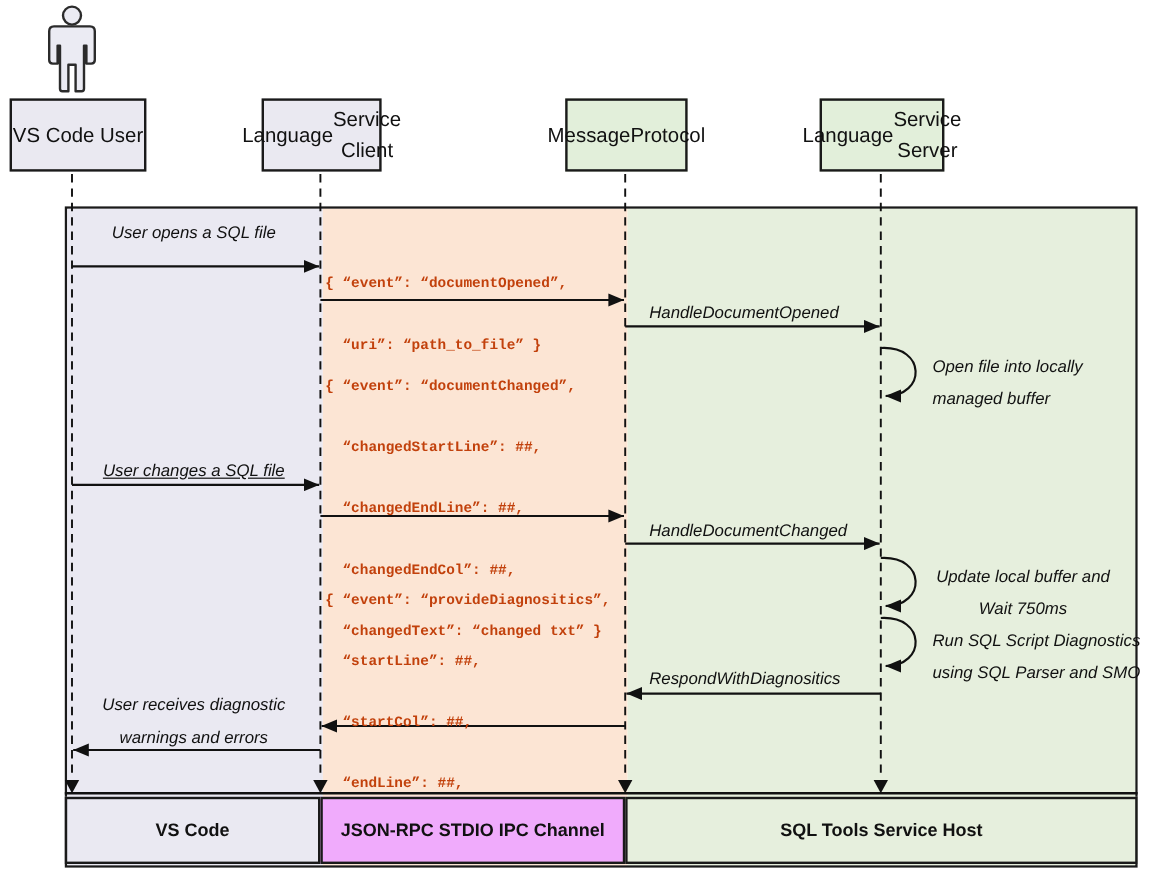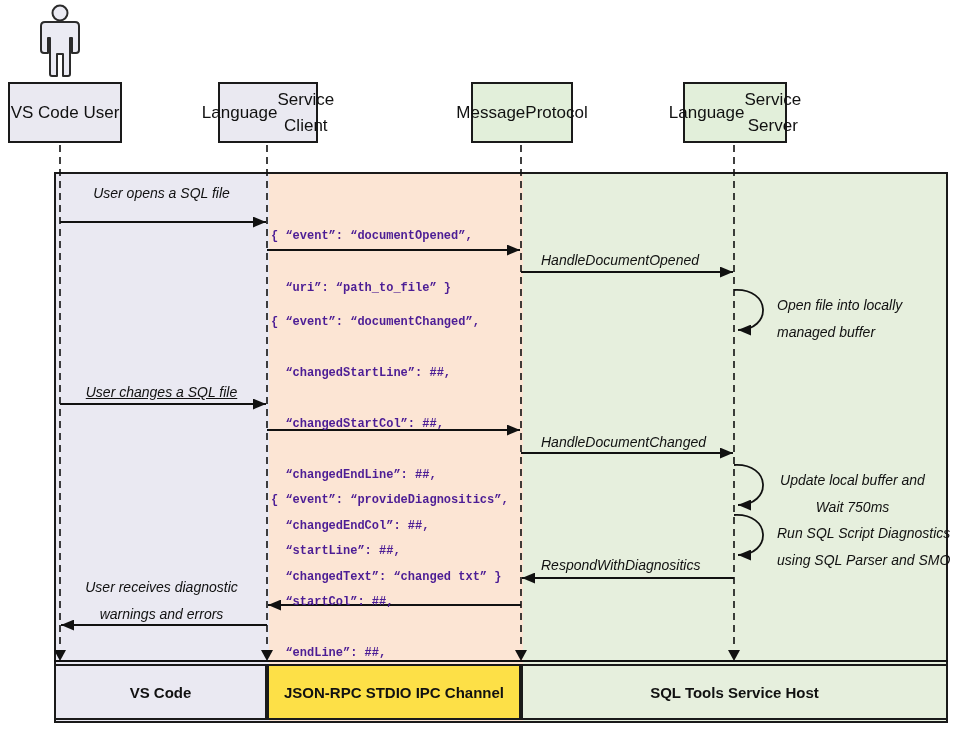--- a/index.html
+++ b/index.html
@@ -16,29 +16,29 @@
   .hbox{position:absolute;border:2px solid #1a1a1a;box-sizing:border-box;
         display:flex;flex-direction:row;align-items:center;justify-content:center;
         font-size:17px;line-height:26px;text-align:center;}
   .hbox-gray{background:#eae9f1;}
   .hbox-green{background:#e2efda;}
   
   .fbox{position:absolute;top:664px;height:56px;border:2px solid #1a1a1a;box-sizing:border-box;
         display:flex;align-items:center;justify-content:center;
         font-size:15px;font-weight:bold;}
   .fbox-user{left:54px;width:213px;background:#eae9f2;}
-  .fbox-ipc{left:267px;width:254px;background:#fde047;align-items:center;}
+  .fbox-ipc{left:267px;width:254px;background:#f0abfc;align-items:center;}
   .fbox-host{left:521px;width:427px;background:#e6efdd;}
   
   .lbl{position:absolute;font-style:italic;font-size:14px;line-height:18px;white-space:nowrap;}
   .lbl-center{text-align:center;}
   .lbl-2line{line-height:27px;}
   
   .payload{position:absolute;left:271px;font-family:"Liberation Mono",monospace;
-           font-weight:bold;font-size:12px;white-space:pre;color:#4c1d95;}
+           font-weight:bold;font-size:12px;white-space:pre;color:#c2410c;}
   .payload div{height:23px;line-height:23px;}
   .payload-open div{height:24px;line-height:24px;}
   svg.overlay{position:absolute;left:0;top:0;pointer-events:none;}
 </style>
 </head>
 <body>
 
 <div class="stage">
 
   <div class="lane-strip">
@@ -134,21 +134,20 @@
     <div>using SQL Parser and SMO</div>
   </div>
 
   <div class="payload payload-open" style="top:196px;">
     <div>{ “event”: “documentOpened”,</div>
     <div>  “uri”: “path_to_file” }</div>
   </div>
   <div class="payload" style="top:283px;">
     <div>{ “event”: “documentChanged”,</div>
     <div>  “changedStartLine”: ##,</div>
-    <div>  “changedStartCol”: ##,</div>
     <div>  “changedEndLine”: ##,</div>
     <div>  “changedEndCol”: ##,</div>
     <div>  “changedText”: “changed txt” }</div>
   </div>
   <div class="payload" style="top:461px;">
     <div>{ “event”: “provideDiagnositics”,</div>
     <div>  “startLine”: ##,</div>
     <div>  “startCol”: ##,</div>
     <div>  “endLine”: ##,</div>
     <div>  “endCol”: ##,</div>

